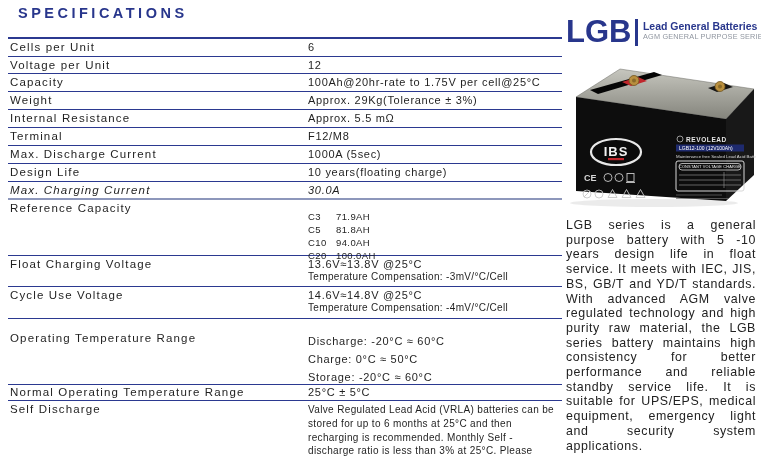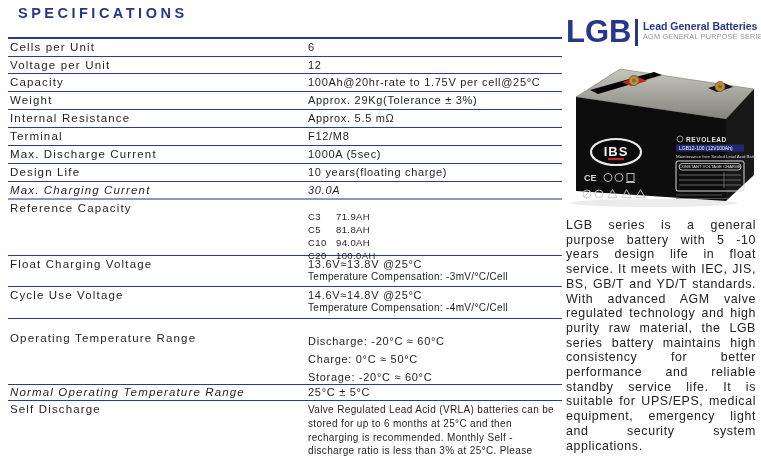--- a/index.html
+++ b/index.html
@@ -124,21 +124,21 @@
     <div class="row h55">
       <div class="lbl">Operating Temperature Range</div>
       <div class="val">
         <div class="oline">Discharge: -20°C ≈ 60°C</div>
         <div class="oline">Charge: 0°C ≈ 50°C</div>
         <div class="oline">Storage: -20°C ≈ 60°C</div>
       </div>
     </div>
 
     <div class="row h16">
-      <div class="lbl" style="padding-top:1px;font-style:italic;">Normal Operating Temperature Range</div>
+      <div class="lbl" style="padding-top:1px;">Normal Operating Temperature Range</div>
       <div class="val vmain" style="padding-top:1px;">25°C ± 5°C</div>
     </div>
 
     <div class="row h70">
       <div class="lbl">Self Discharge</div>
       <div class="val vsmall sdtext">Valve Regulated Lead Acid (VRLA) batteries can be stored for up to 6 months at 25°C and then recharging is recommended. Monthly Self - discharge ratio is less than 3% at 25°C. Please charge batteries before using</div>
     </div>
 
     <div class="row h18 nob">
       <div class="lbl">Container Material</div>

